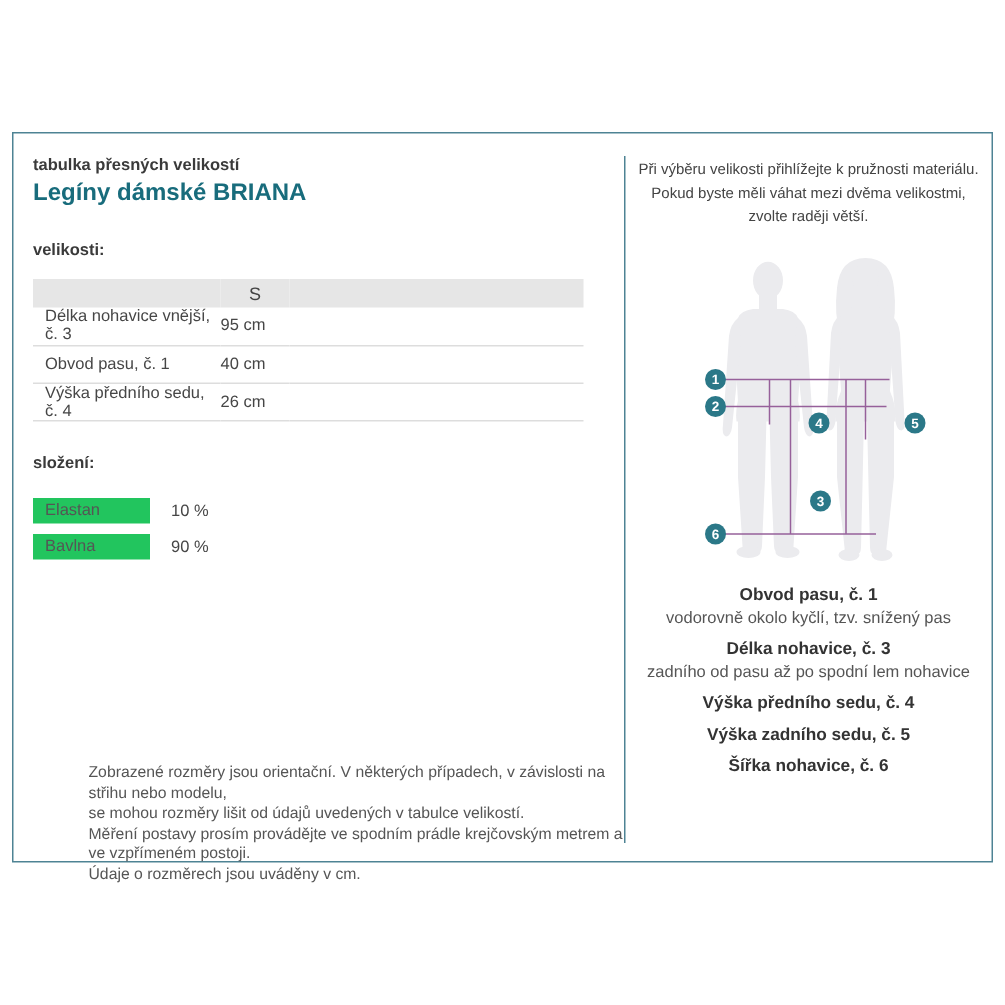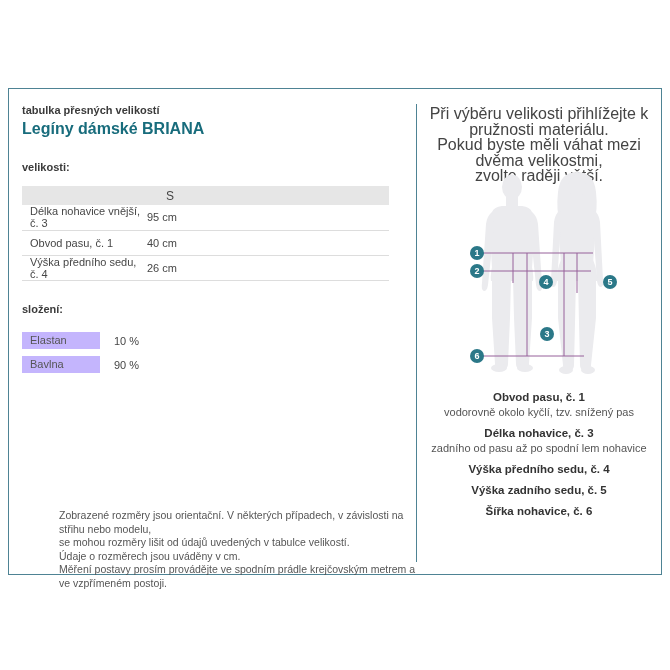--- a/index.html
+++ b/index.html
@@ -25,30 +25,30 @@
   .size-table th, .size-table td { font-size:11px; font-weight:normal; text-align:left; }
   .size-table thead th { background:#e6e6e6; height:19px; font-size:12px; color:#444; }
   .size-table thead th.val { text-align:center; }
   .size-table tbody td { height:25px; border-bottom:1px solid #dddddd; color:#464646; }
   .size-table td.lab, .size-table th.lab { width:125px; padding-left:8px; }
   .size-table td.val, .size-table th.val { width:46px; }
   .size-table .fill { width:auto; }
 
   .comp-table { position:absolute; left:13px; top:243px; }
   .comp-row { display:flex; align-items:center; margin-bottom:7px; height:17px; }
-  .comp-mat { width:78px; background:#c4b5fd; height:17px; line-height:17px; padding-left:8px;
+  .comp-mat { width:78px; background:#22c55e; height:17px; line-height:17px; padding-left:8px;
     font-size:11px; color:#555; }
   .comp-val { margin-left:14px; font-size:11px; color:#464646; }
 
   .footnote { position:absolute; left:13px; top:420px; font-size:10.5px; line-height:13.5px; color:#555;margin-left:37px; }
 
   
   .right-col { position:absolute; left:408px; top:0; right:0; height:100%; }
   .note { position:absolute; left:0; top:17px; width:100%; text-align:center;
-    font-size:16px; line-height:15.5px; color:#444; }
+    font-size:10px; line-height:15.5px; color:#444; }
 
   .diagram { position:absolute; left:29px; top:79px; width:220px; height:212px; }
   .sil { fill:#ebebee; }
   .mline { stroke:#96609a; stroke-width:1; fill:none; }
   .badge-c { fill:#2b7888; }
   .badge-t { fill:#ffffff; font-size:9px; font-weight:bold; text-anchor:middle;
     font-family:"Liberation Sans","DejaVu Sans",sans-serif; }
 
   .measures { position:absolute; left:0; top:301px; width:100%; text-align:center; }
   .measure { margin-bottom:7px; }
@@ -103,22 +103,22 @@
       </div>
       <div class="comp-row">
         <div class="comp-mat">Bavlna</div>
         <div class="comp-val">90 %</div>
       </div>
     </div>
 
     <div class="footnote">
       <div>Zobrazené rozměry jsou orientační. V některých případech, v závislosti na střihu nebo modelu,</div>
       <div>se mohou rozměry lišit od údajů uvedených v tabulce velikostí.</div>
+      <div>Měření postavy prosím provádějte ve spodním prádle krejčovským metrem a ve vzpřímeném postoji.</div>
       <div>Údaje o rozměrech jsou uváděny v cm.</div>
-      <div>Měření postavy prosím provádějte ve spodním prádle krejčovským metrem a ve vzpřímeném postoji.</div>
     </div>
   </div>
 
   <div class="divider"></div>
 
   <div class="right-col">
 
     <div class="note">
       <div>Při výběru velikosti přihlížejte k pružnosti materiálu.</div>
       <div>Pokud byste měli váhat mezi dvěma velikostmi,</div>

